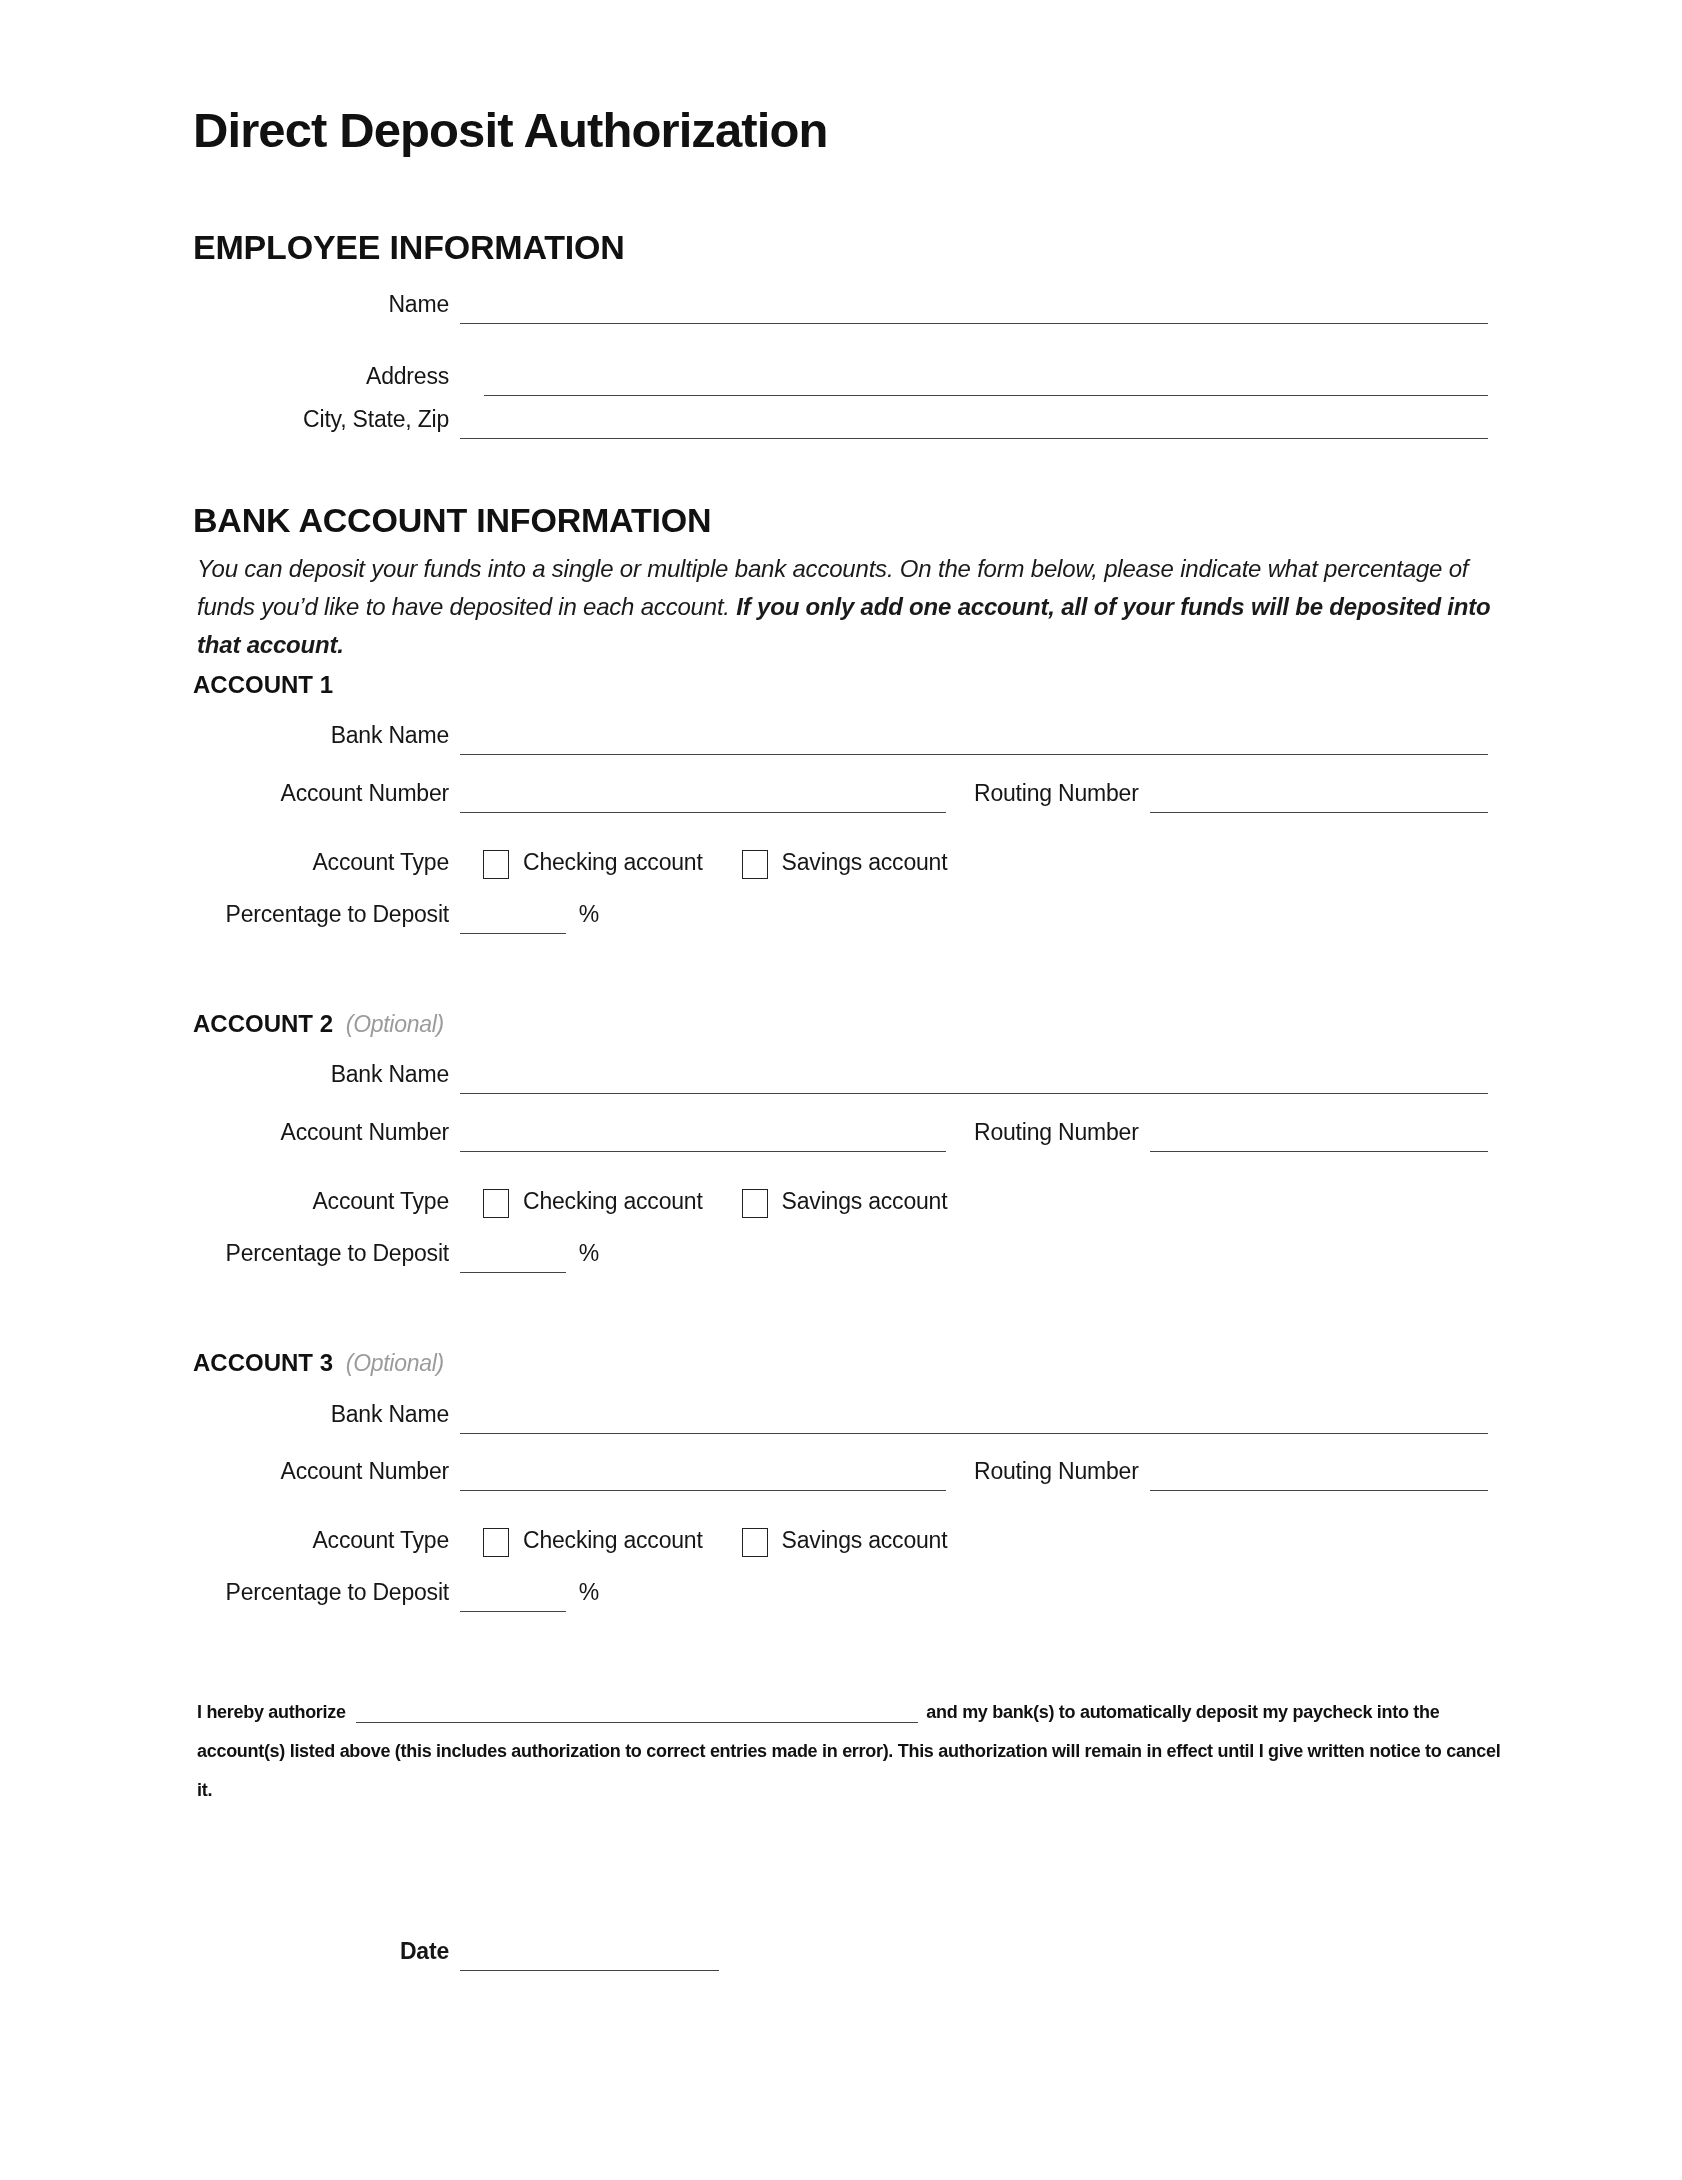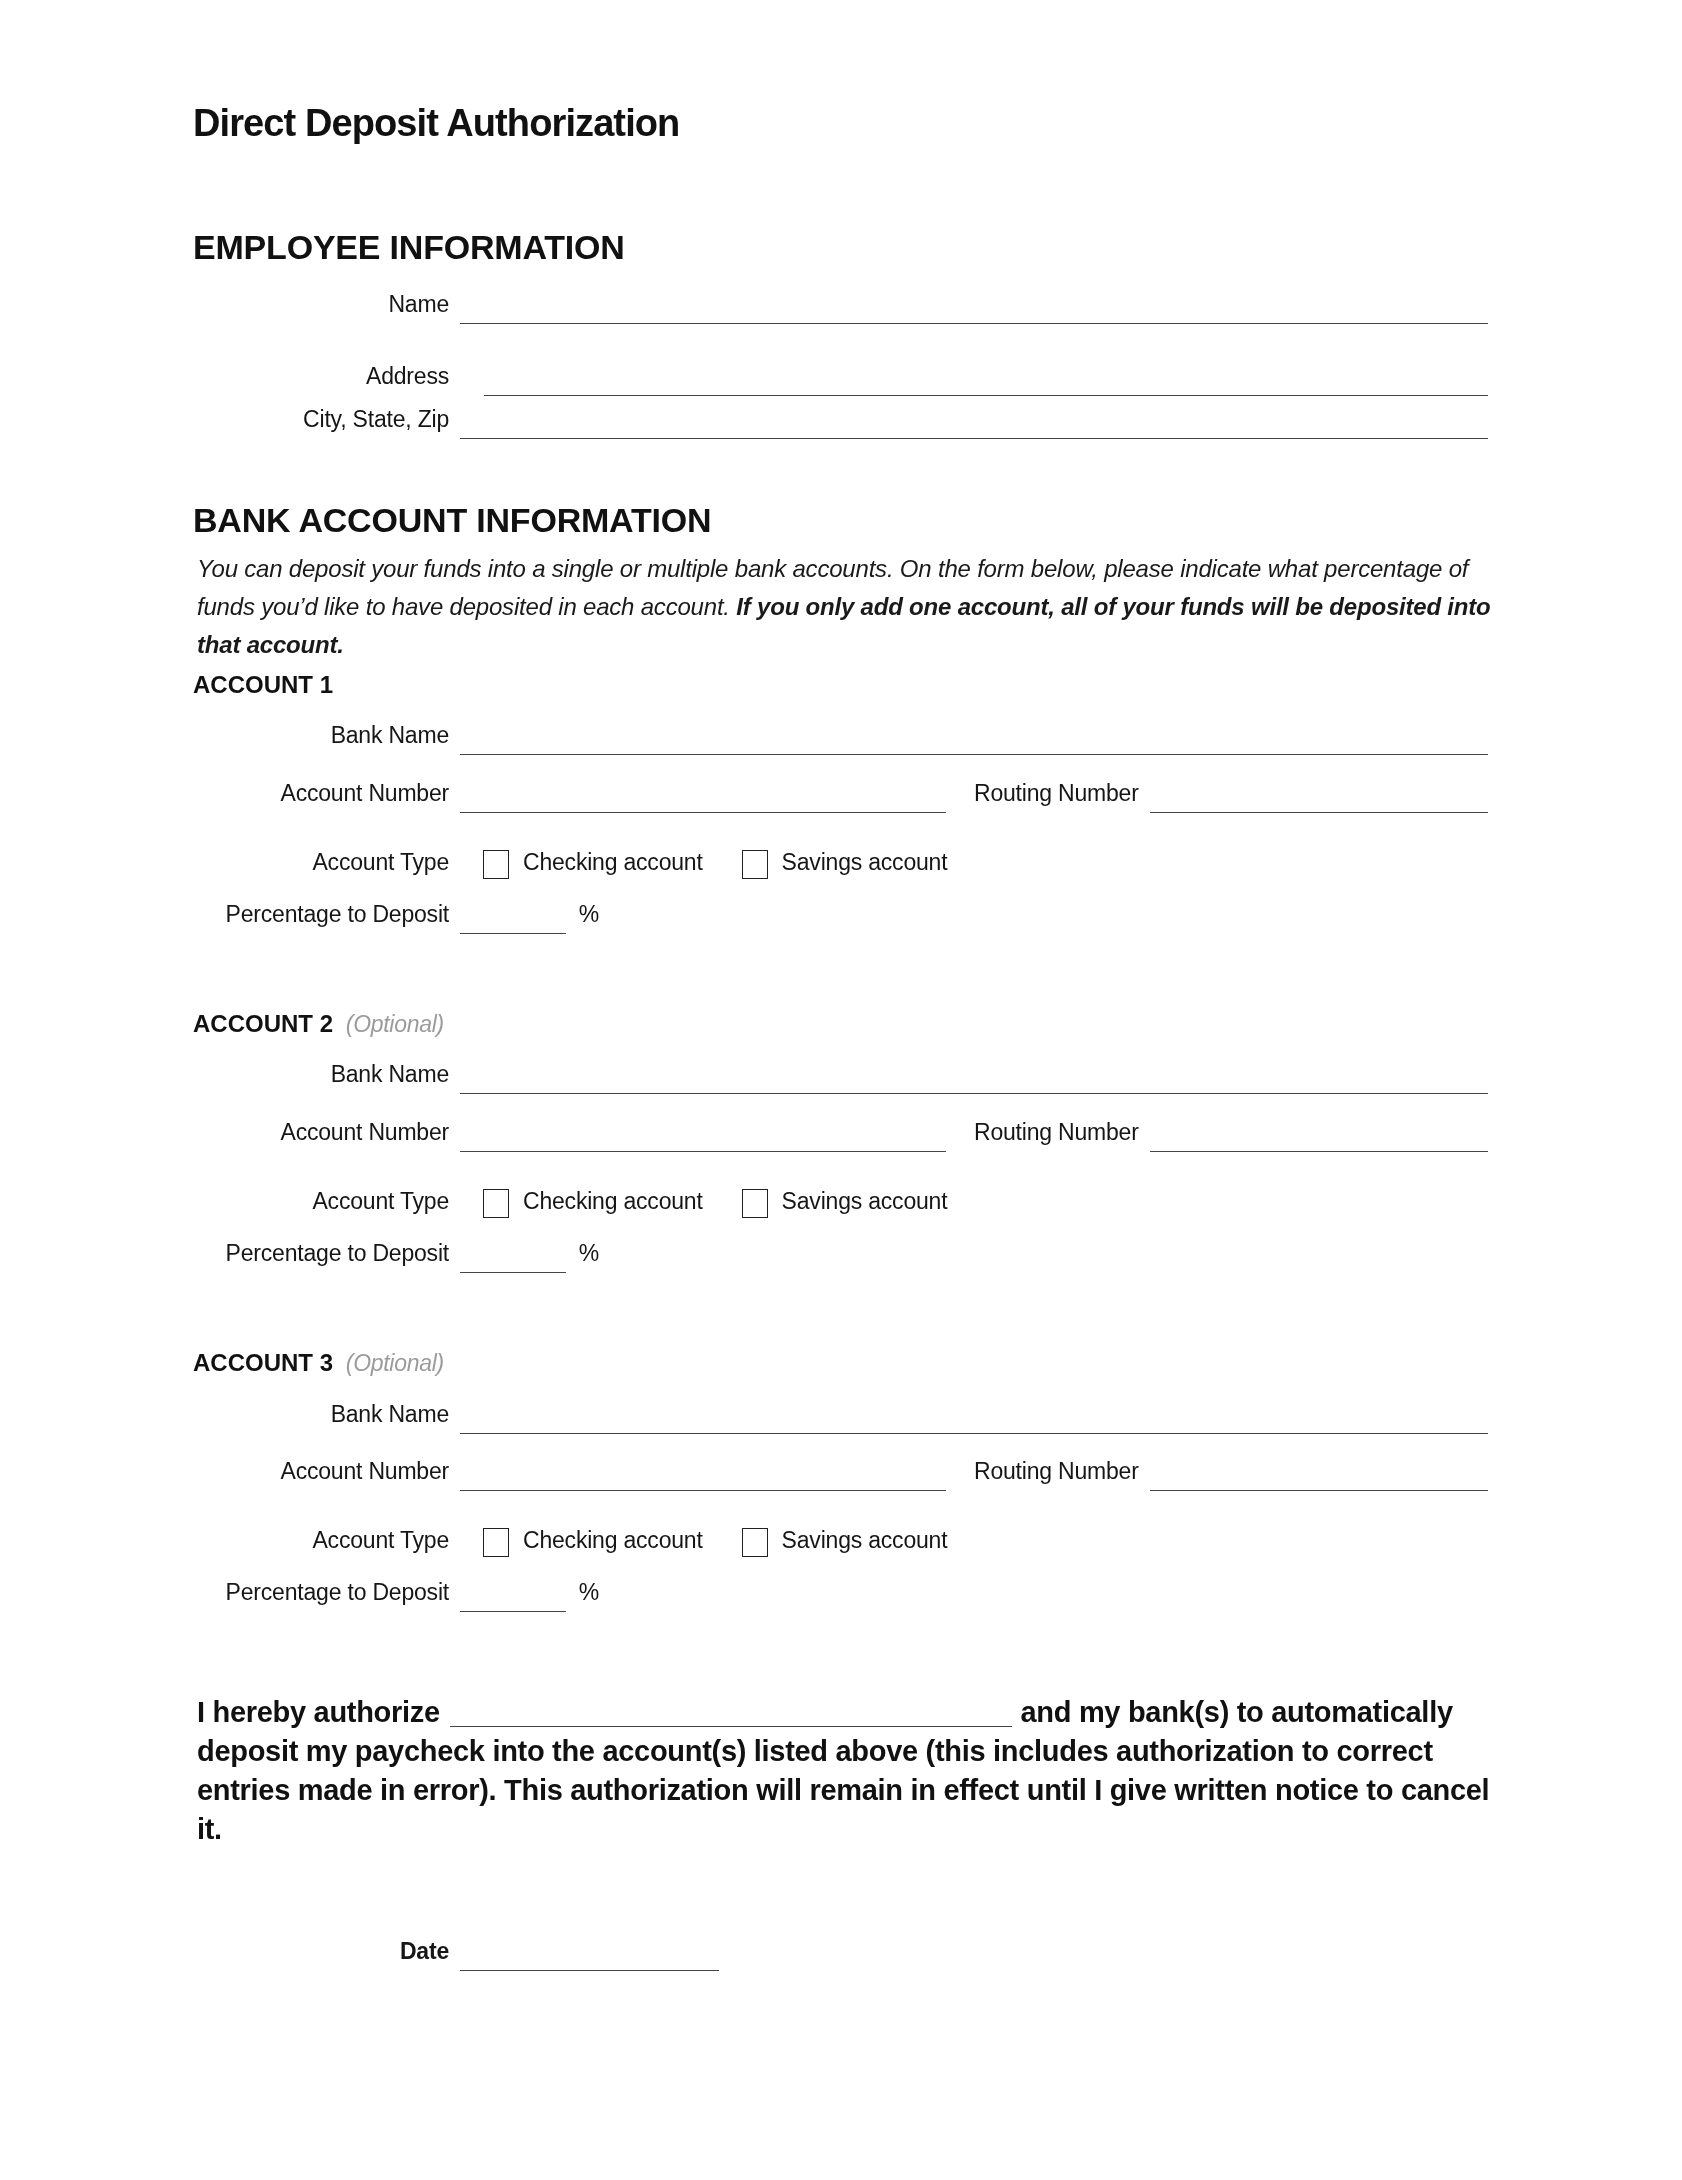--- a/index.html
+++ b/index.html
@@ -14,21 +14,21 @@
     width: 1682px;
     height: 2181px;
     background: #ffffff;
     overflow: hidden;
   }
 
   
   .doc-title {
     position: absolute;
     left: 193px; top: 102px;
-    font-size: 38px;
+    font-size: 49px;
     font-weight: 800;
     letter-spacing: -0.9px;
     color: #111111;
   }
   .section-heading {
     position: absolute;
     left: 193px;
     font-size: 34px;
     font-weight: 700;
     letter-spacing: -0.2px;
@@ -145,21 +145,21 @@
     margin-left: 13.6px;
     padding-bottom: 6px;
     white-space: nowrap;
   }
 
   
   .auth-par {
     position: absolute;
     left: 197px; top: 1693px;
     width: 1312px;
-    font-size: 29px;
+    font-size: 18px;
     font-weight: 700;
     line-height: 39px;
     letter-spacing: -0.3px;
     color: #111111;
   }
   .auth-blank {
     display: inline-block;
     width: 562px;
     height: 25.6px;
     border-bottom: 1.7px solid #454545;

